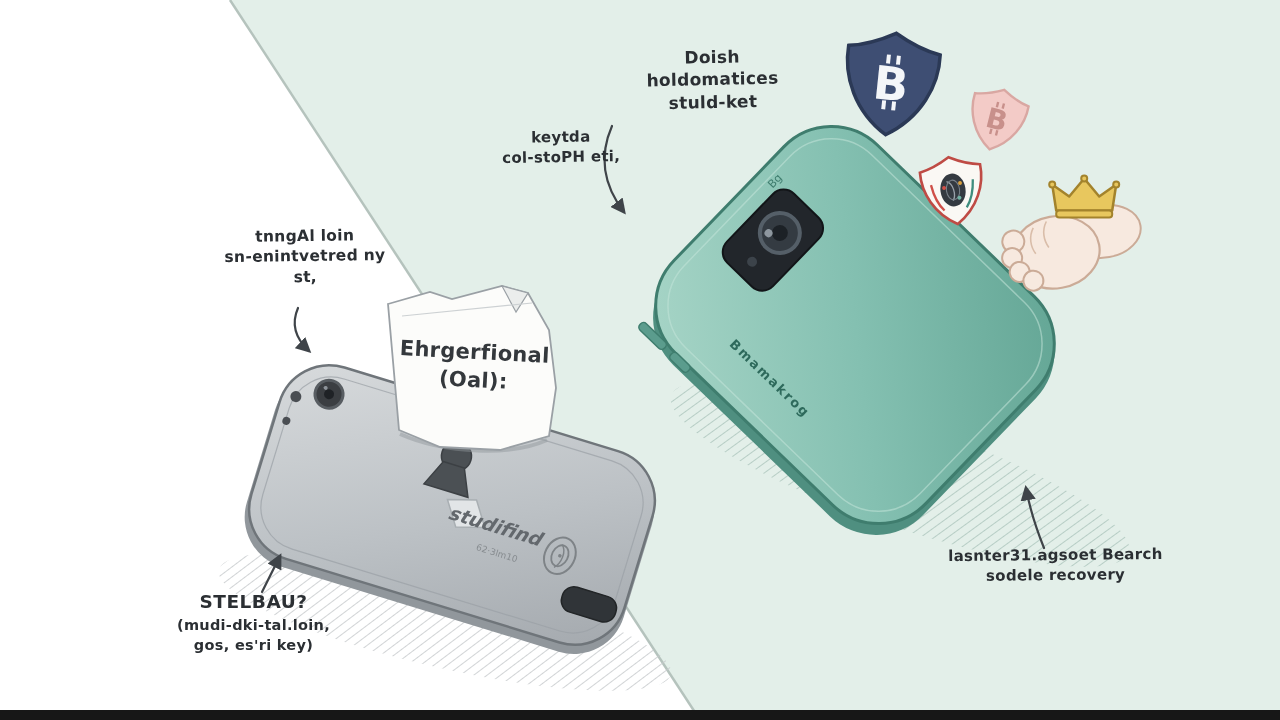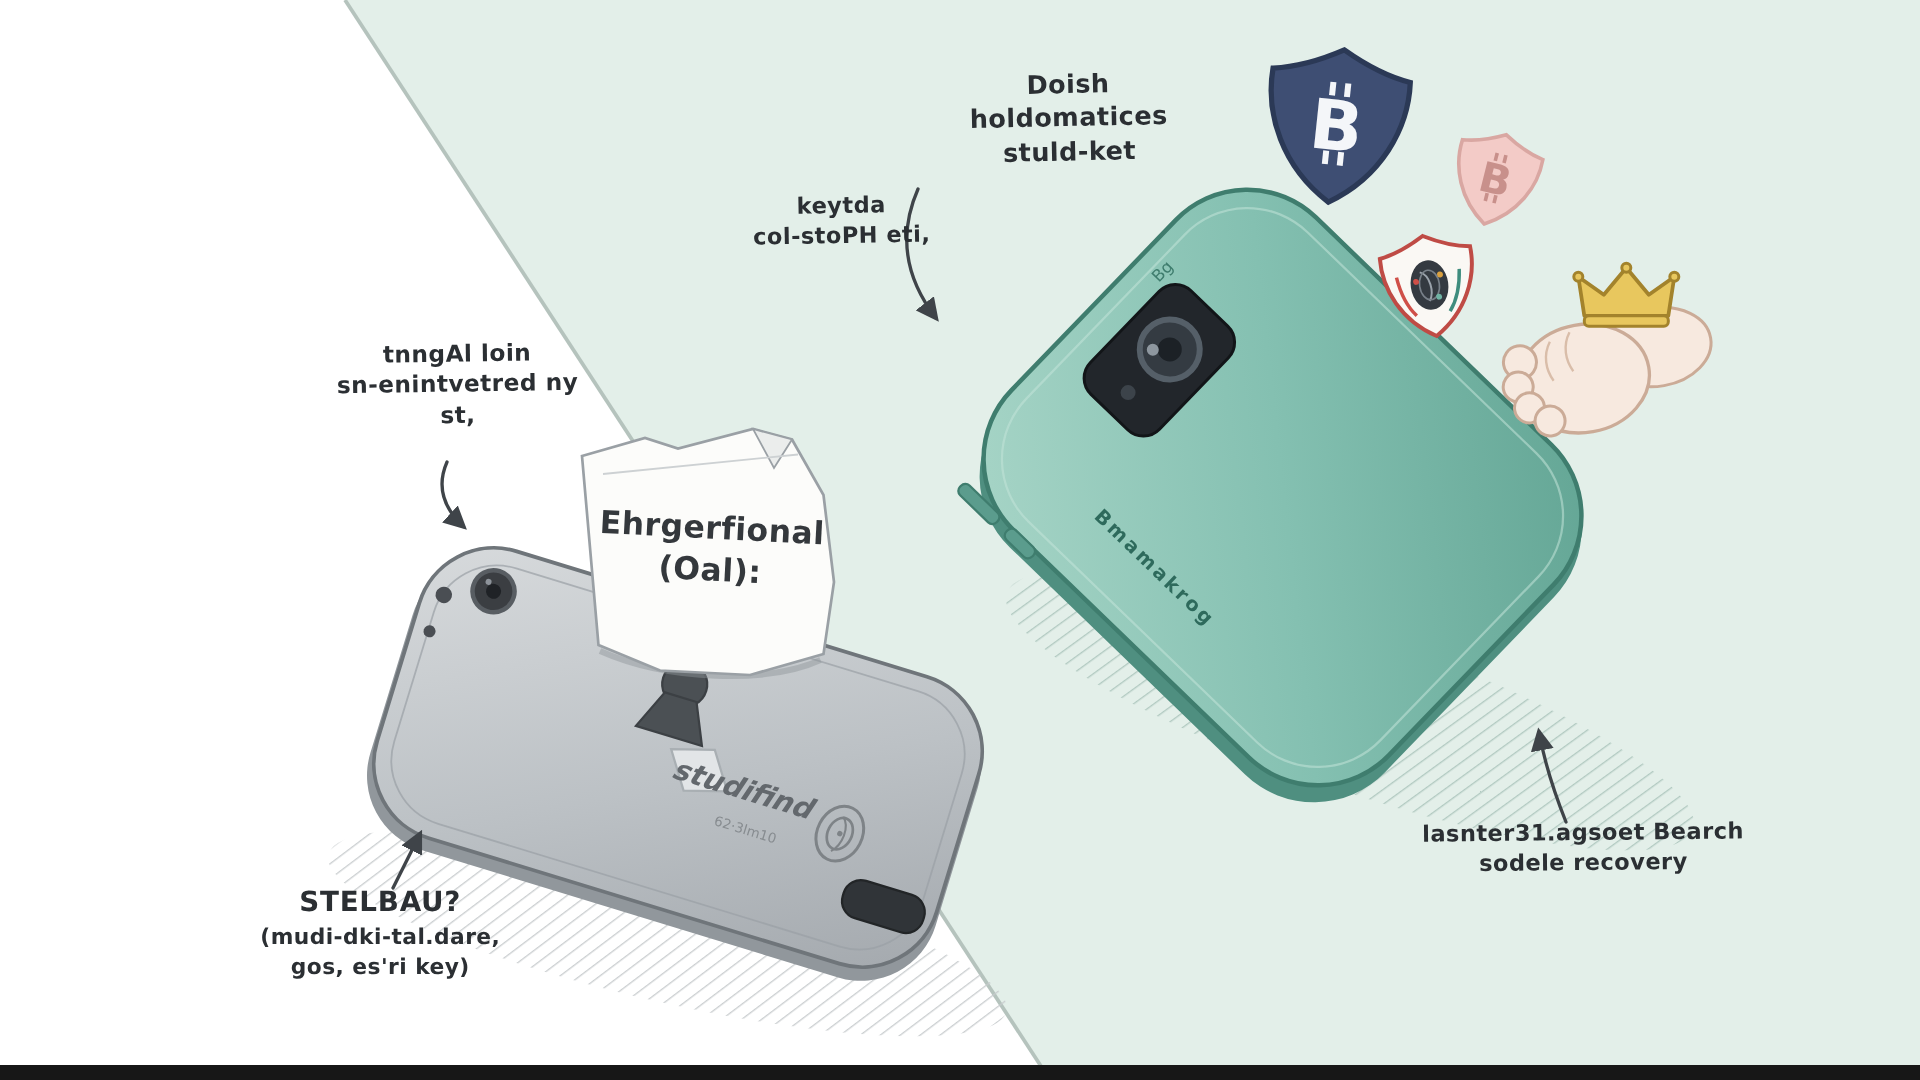--- a/index.html
+++ b/index.html
@@ -174,21 +174,21 @@
 </div>
 
 <div class="callout co-tnngal">
   <span class="line">tnngAl loin</span>
   <span class="line">sn-enintvetred ny</span>
   <span class="line">st,</span>
 </div>
 
 <div class="callout co-stelbau">
   <span class="line title">STELBAU?</span>
-  <span class="line">(mudi-dki-tal.dare,</span>
+  <span class="line">(mudi-dki-tal.loin,</span>
   <span class="line">gos, es'ri key)</span>
 </div>
 
 <div class="callout co-lasnter">
   <span class="line">lasnter31.agsoet Bearch</span>
   <span class="line">sodele recovery</span>
 </div>
 
 <div class="callout note-text">
   <span class="line">Ehrgerfional</span>

